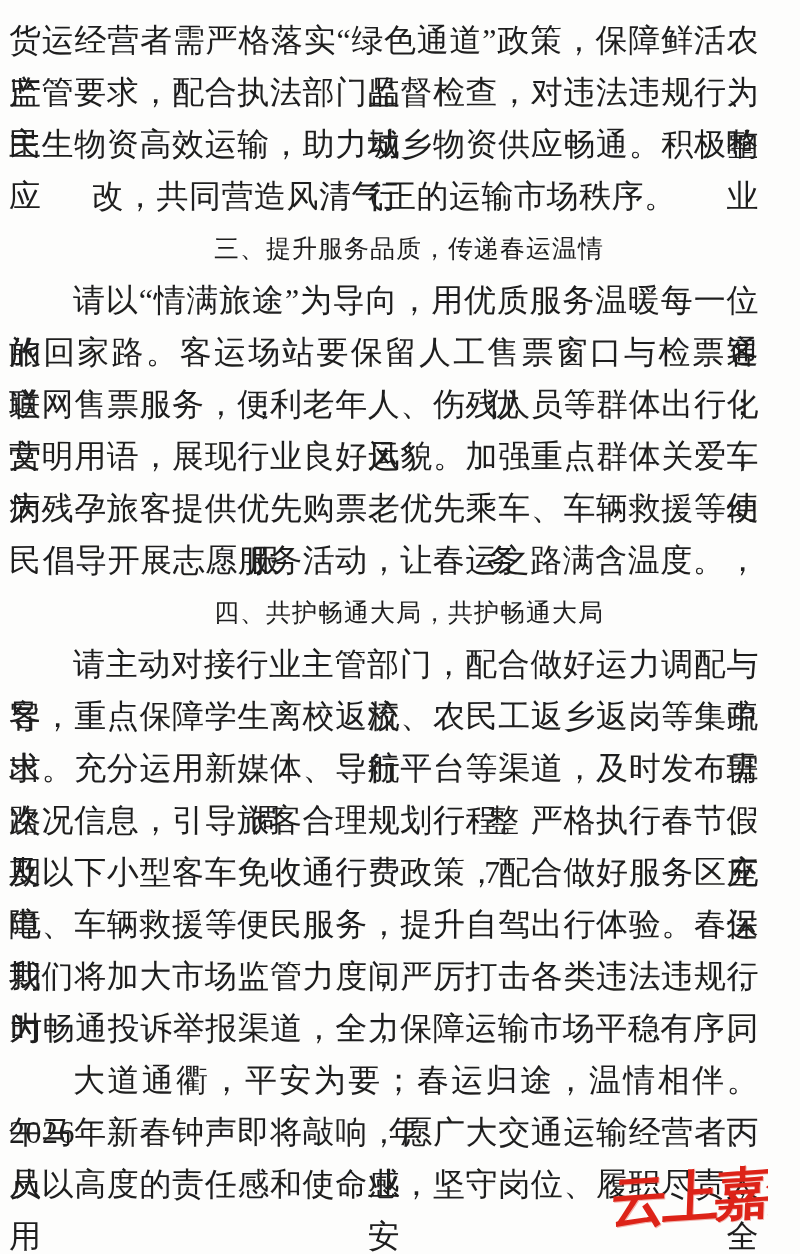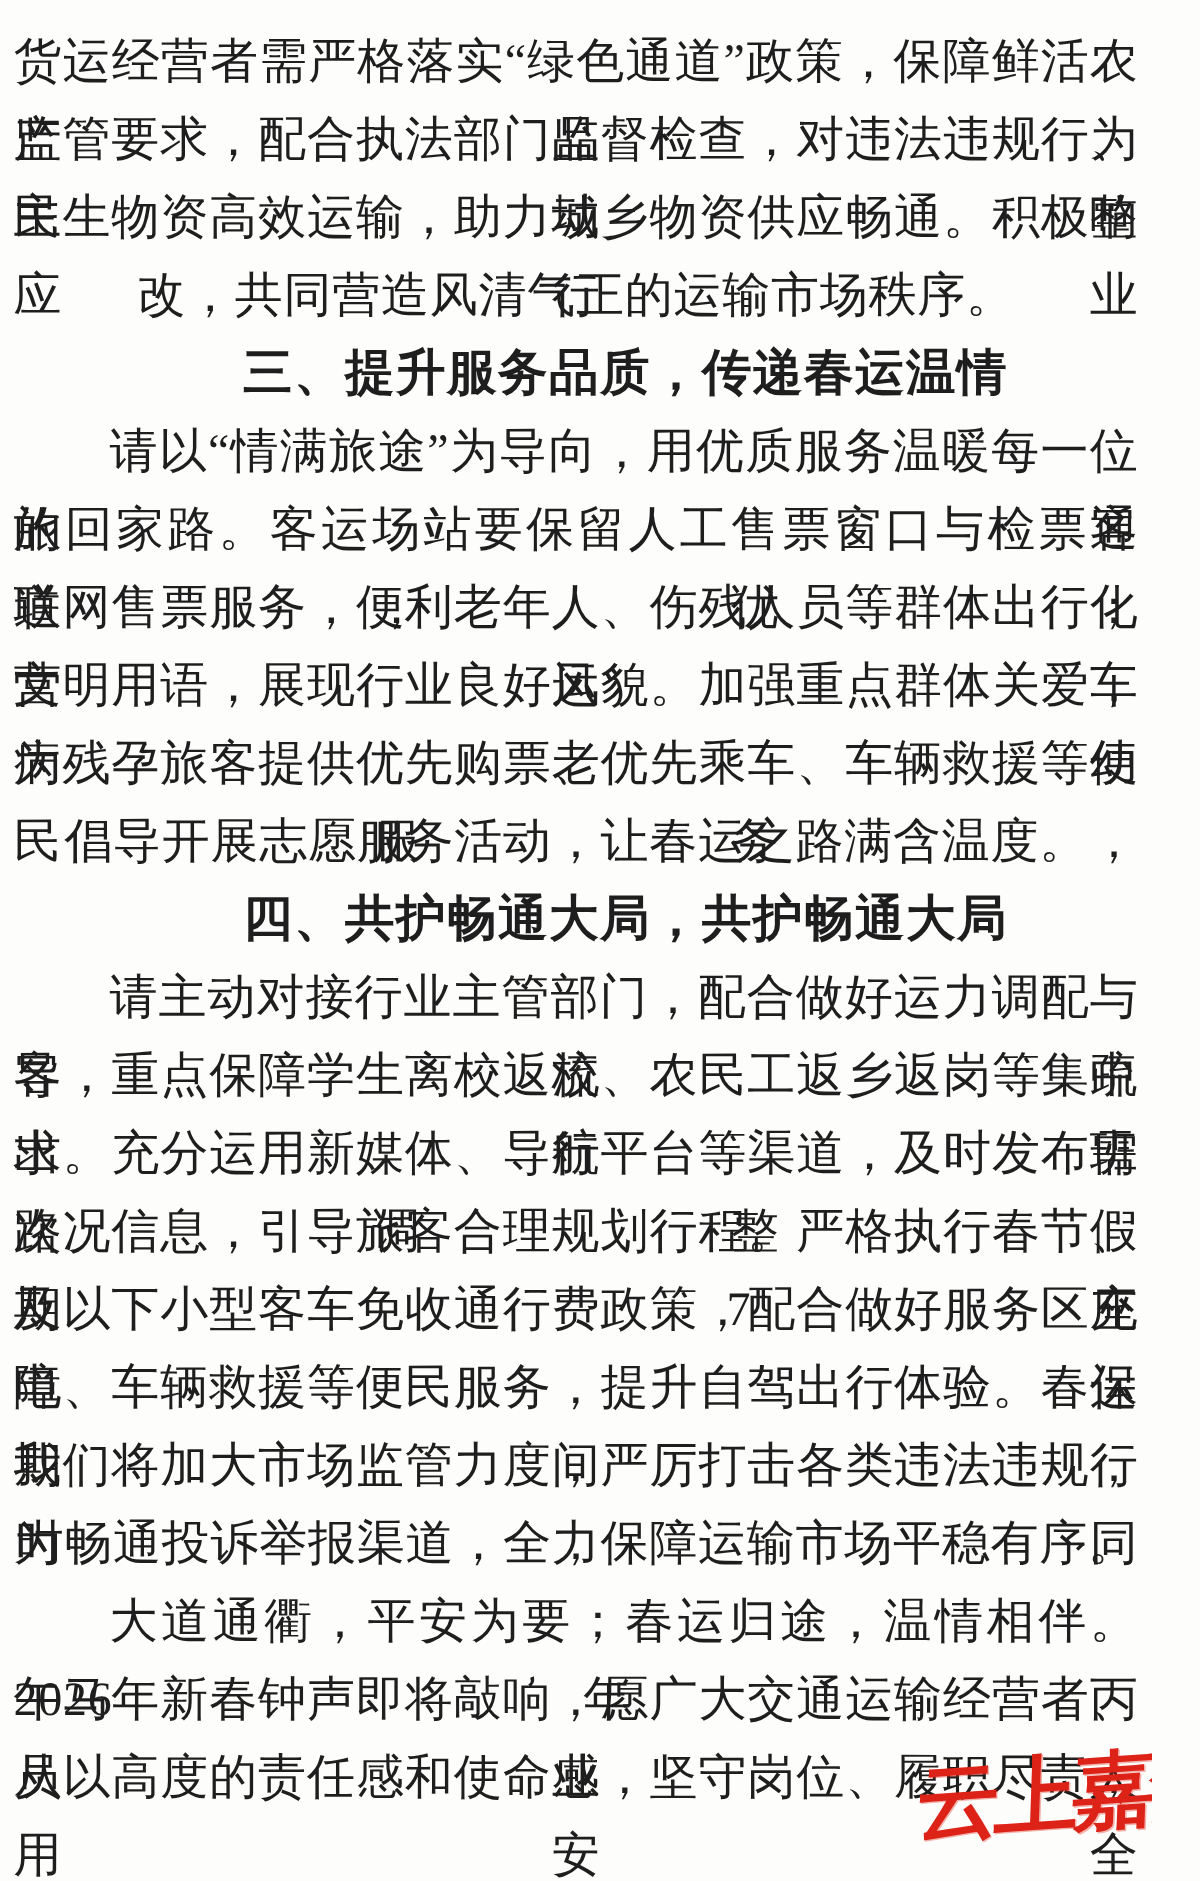--- a/index.html
+++ b/index.html
@@ -39,22 +39,22 @@
     white-space: normal;
     text-align: justify;
     text-align-last: justify;
     text-justify: inter-character;
   }
   .line.indent {
     text-indent: 2em;
   }
   .line.heading {
     font-family: "Liberation Sans", "DejaVu Sans", sans-serif;
-    font-weight: 700;
-    font-size: 33px;
+    font-weight: 400;
+    font-size: 25px;
     letter-spacing: 1px;
   }
   .watermark {
     position: absolute;
     left: 610px;
     top: 1172px;
     width: 195px;
     font-family: "Liberation Sans", "DejaVu Sans", sans-serif;
     font-weight: 900;
     font-size: 56px;

